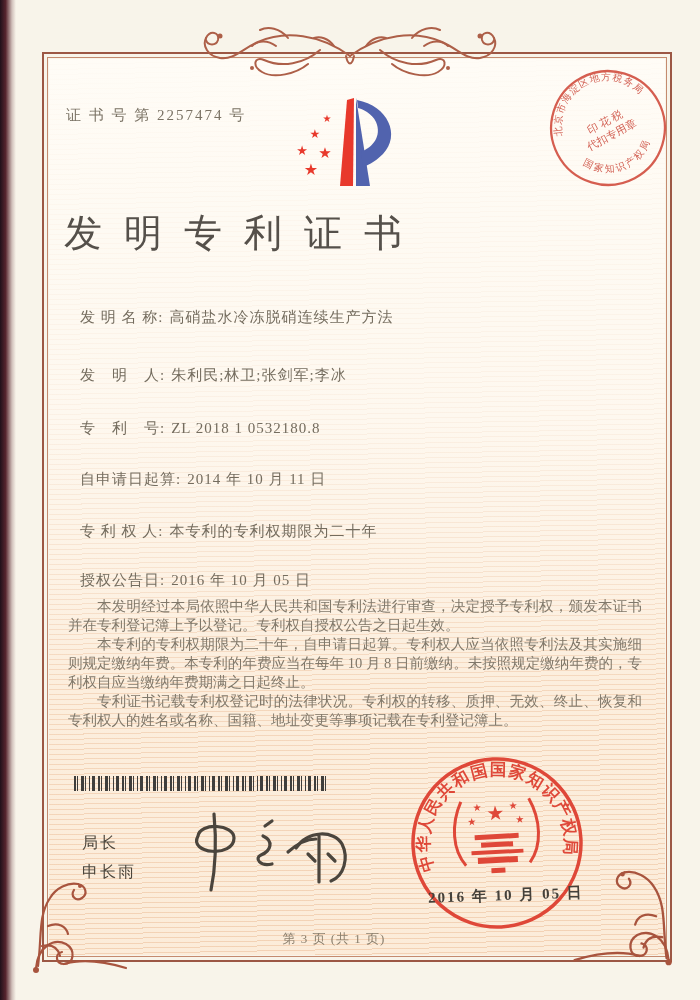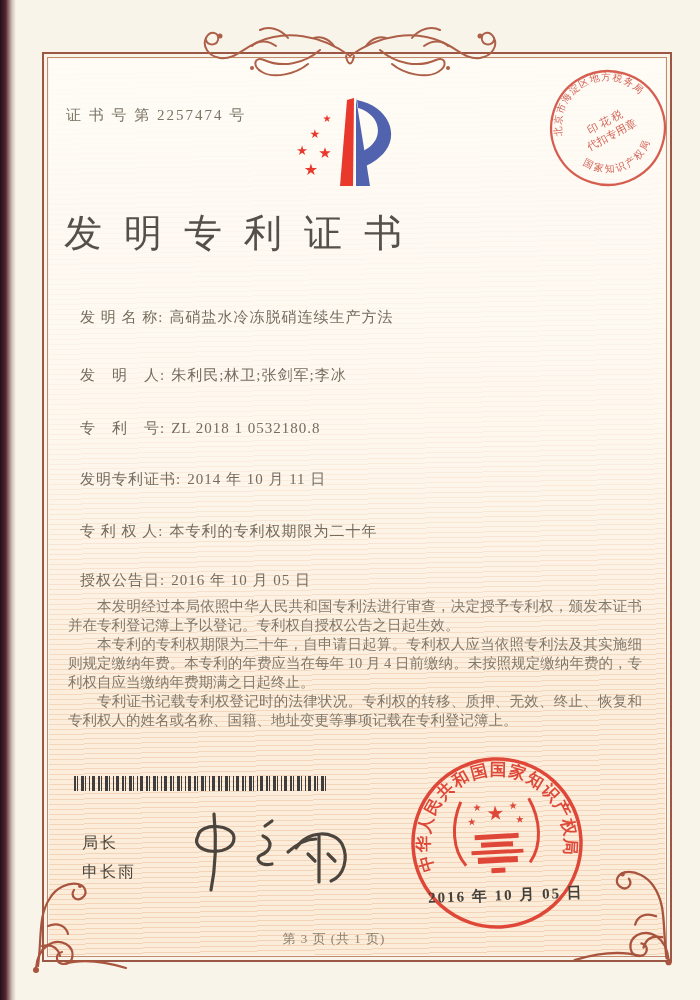--- a/index.html
+++ b/index.html
@@ -166,27 +166,27 @@
   </text>
   <text x="60" y="57" font-size="10.5" fill="#cc4a3c" text-anchor="middle">印 花 税</text>
   <text x="60" y="71" font-size="10.5" fill="#cc4a3c" text-anchor="middle">代扣专用章</text>
 </svg>
 
 <div class="title">发明专利证书</div>
 
 <div class="field-row row-0"><span class="fl">发 明 名 称:</span><span class="fv">高硝盐水冷冻脱硝连续生产方法</span></div>
 <div class="field-row row-1"><span class="fl">发　明　人:</span><span class="fv">朱利民;林卫;张剑军;李冰</span></div>
 <div class="field-row row-2"><span class="fl">专　利　号:</span><span class="fv">ZL 2018 1 0532180.8</span></div>
-<div class="field-row row-3"><span class="fl">发明专利证书:</span><span class="fv">2014 年 10 月 11 日</span></div>
+<div class="field-row row-3"><span class="fl">自申请日起算:</span><span class="fv">2014 年 10 月 11 日</span></div>
 <div class="field-row row-4"><span class="fl">专 利 权 人:</span><span class="fv">本专利的专利权期限为二十年</span></div>
 <div class="field-row row-5"><span class="fl">授权公告日:</span><span class="fv">2016 年 10 月 05 日</span></div>
 
 <div class="body-text">
   <p>本发明经过本局依照中华人民共和国专利法进行审查，决定授予专利权，颁发本证书并在专利登记簿上予以登记。专利权自授权公告之日起生效。</p>
-  <p>本专利的专利权期限为二十年，自申请日起算。专利权人应当依照专利法及其实施细则规定缴纳年费。本专利的年费应当在每年 10 月 4 日前缴纳。未按照规定缴纳年费的，专利权自应当缴纳年费期满之日起终止。</p>
+  <p>本专利的专利权期限为二十年，自申请日起算。专利权人应当依照专利法及其实施细则规定缴纳年费。本专利的年费应当在每年 10 月 8 日前缴纳。未按照规定缴纳年费的，专利权自应当缴纳年费期满之日起终止。</p>
   <p>专利证书记载专利权登记时的法律状况。专利权的转移、质押、无效、终止、恢复和专利权人的姓名或名称、国籍、地址变更等事项记载在专利登记簿上。</p>
 </div>
 
 <div class="barcode"></div>
 
 <div class="signer">
   <div>局长</div>
   <div>申长雨</div>
 </div>
 

